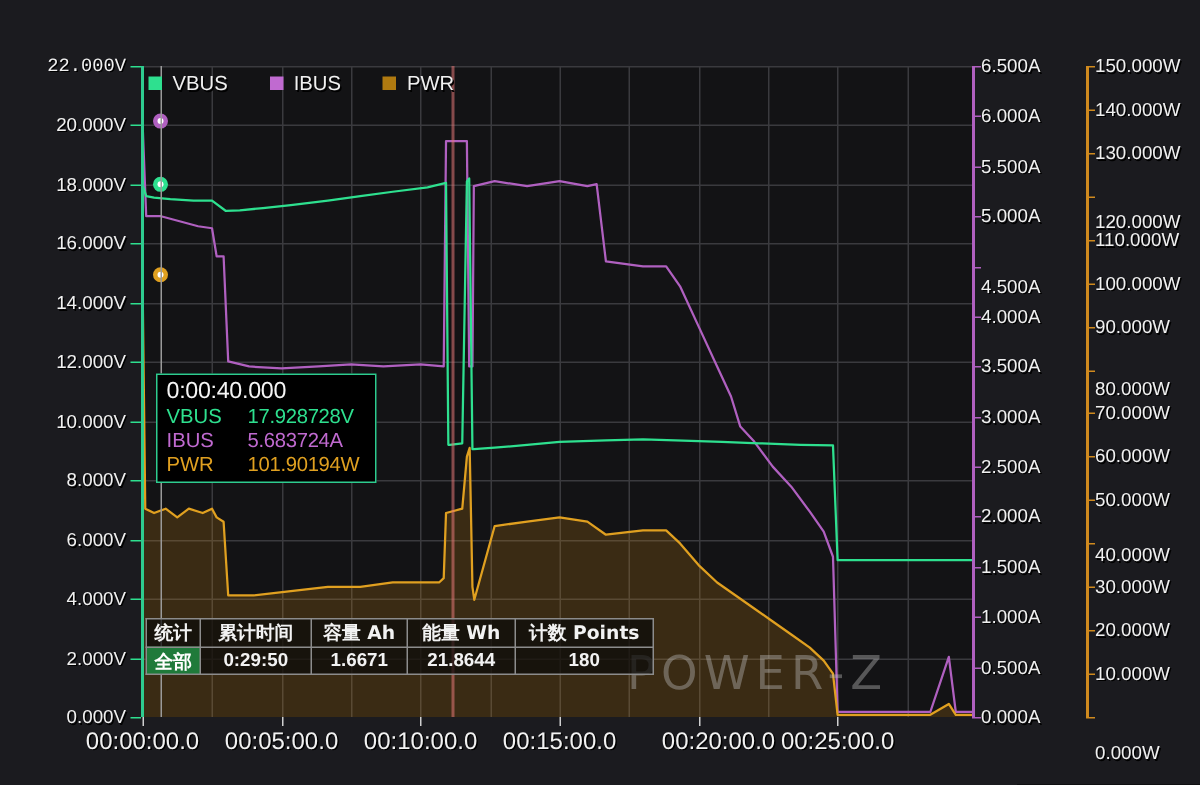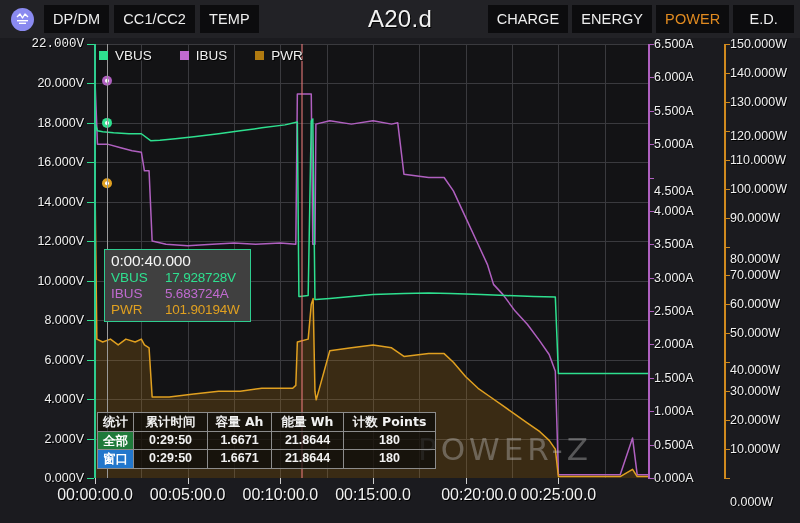--- a/index.html
+++ b/index.html
@@ -131,21 +131,21 @@
     z-index: 9;
   }
   .legend .item { display: flex; align-items: center; margin-right: 28px; }
   .legend .swatch { width: 9px; height: 9px; margin-right: 7px; }
   .legend .lbl { color: #f0f0f0; text-shadow: 1px 1px 0 #000; }
 
   
   .tooltip {
     position: absolute; left: 104px; top: 249px;
     width: 147px;
-    background: #404040;
+    background: #000000;
     border: 1.5px solid #2ecc8f;
     padding: 2px 5px 3px 6px;
     z-index: 20;
     font-size: 13.5px;
     line-height: 1.18;
   }
   .tooltip .t-time { color: #f5f5f5; font-size: 15.5px; letter-spacing: -.2px; }
   .tooltip .row { display: flex; }
   .tooltip .row .k { width: 54px; }
   .tooltip .kv { letter-spacing: -.2px; }
@@ -203,42 +203,20 @@
     background: rgba(230,120,120,0.55);
     z-index: 4;
   }
   svg.traces { position: absolute; left: 0; top: 0; }
 </style>
 </head>
 <body>
 
 <div id="app">
 
-  <div class="topbar">
-    <div class="logo-wrap">
-      <div class="logo">
-        <svg width="15" height="14" viewBox="0 0 15 14">
-          <path d="M2 5 L5 2 L7.5 6 L10 2 L13 5" stroke="#ffffff" stroke-width="1.4" fill="none" stroke-linejoin="round"></path>
-          <rect x="2" y="8" width="11" height="1.4" fill="#ffffff"></rect>
-          <rect x="4" y="10.6" width="7" height="1.4" fill="#ffffff"></rect>
-        </svg>
-      </div>
-    </div>
-    <div class="tbtn">DP/DM</div>
-    <div class="tbtn">CC1/CC2</div>
-    <div class="tbtn">TEMP</div>
-
-    <div class="right-group">
-      <div class="tbtn">CHARGE</div>
-      <div class="tbtn">ENERGY</div>
-      <div class="tbtn active">POWER</div>
-      <div class="tbtn">E.D.</div>
-    </div>
-  </div>
-  <div class="title">A20.d</div>
 
   <div class="plotarea">
     <div class="gridlines" id="gridlines">
         <div class="gl-h" style="top: 394.545px;"></div>
         <div class="gl-h" style="top: 355.091px;"></div>
         <div class="gl-h" style="top: 315.636px;"></div>
         <div class="gl-h" style="top: 276.182px;"></div>
         <div class="gl-h" style="top: 236.727px;"></div>
         <div class="gl-h" style="top: 197.273px;"></div>
         <div class="gl-h" style="top: 157.818px;"></div>
@@ -316,21 +294,21 @@
       <div class="tick" style="top: 420.133px;">20.000W</div>
       <div class="tick" style="top: 391.2px;">30.000W</div>
       <div class="tick" style="top: 370px;">40.000W</div>
       <div class="tick" style="top: 333.333px;">50.000W</div>
       <div class="tick" style="top: 304.4px;">60.000W</div>
       <div class="tick" style="top: 275.467px;">70.000W</div>
       <div class="tick" style="top: 259px;">80.000W</div>
       <div class="tick" style="top: 217.6px;">90.000W</div>
       <div class="tick" style="top: 188.667px;">100.000W</div>
       <div class="tick" style="top: 159.733px;">110.000W</div>
-      <div class="tick" style="top: 136px;">120.000W</div>
+      <div class="tick" style="top: 148px;">120.000W</div>
       <div class="tick" style="top: 101.867px;">130.000W</div>
       <div class="tick" style="top: 72.9333px;">140.000W</div>
       <div class="tick" style="top: 44px;">150.000W</div>
     </div>
   <div id="xticks">
       <div class="xtick" style="left: 95px;">00:00:00.0</div>
       <div class="xtm" style="left: 95px;"></div>
       <div class="xtick" style="left: 187.682px;">00:05:00.0</div>
       <div class="xtm" style="left: 187.682px;"></div>
       <div class="xtick" style="left: 280.363px;">00:10:00.0</div>
@@ -383,27 +361,20 @@
         <th class="cn">统计</th>
         <th class="cn c-time">累计时间</th>
         <th class="cn c-cap">容量 Ah</th>
         <th class="cn c-eng">能量 Wh</th>
         <th class="cn c-pts">计数 Points</th>
       </tr>
     </thead>
     <tbody>
       <tr>
         <td class="cn tag-all">全部</td>
-        <td>0:29:50</td>
-        <td>1.6671</td>
-        <td>21.8644</td>
-        <td>180</td>
-      </tr>
-      <tr>
-        <td class="cn tag-win">窗口</td>
         <td>0:29:50</td>
         <td>1.6671</td>
         <td>21.8644</td>
         <td>180</td>
       </tr>
     </tbody>
   </table>
 
 <div class="tickmark tm-left" style="top: 478px; background: rgb(46, 224, 143);"></div>
     <div class="tickmark tm-left" style="top: 438.545px; background: rgb(46, 224, 143);"></div>

